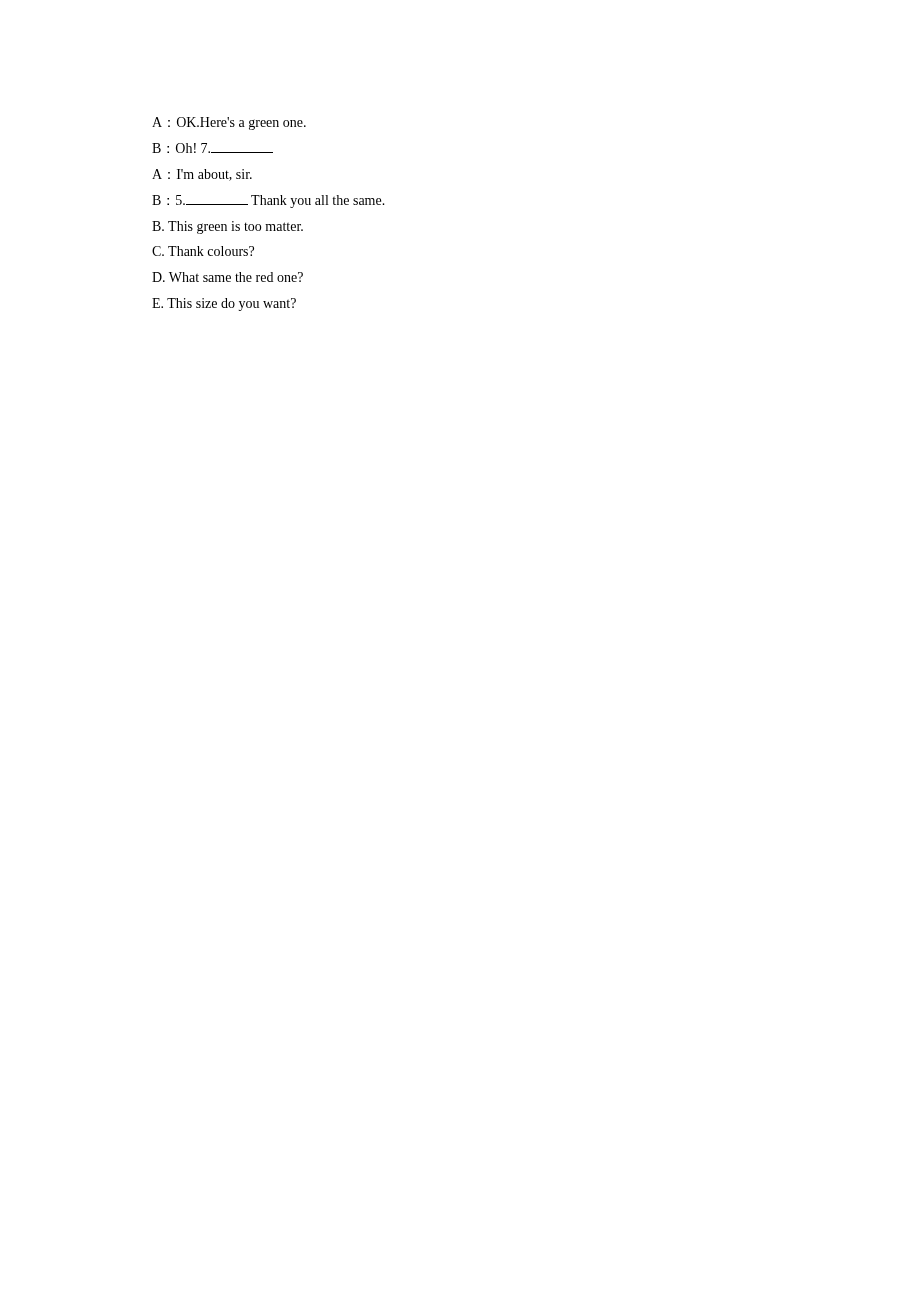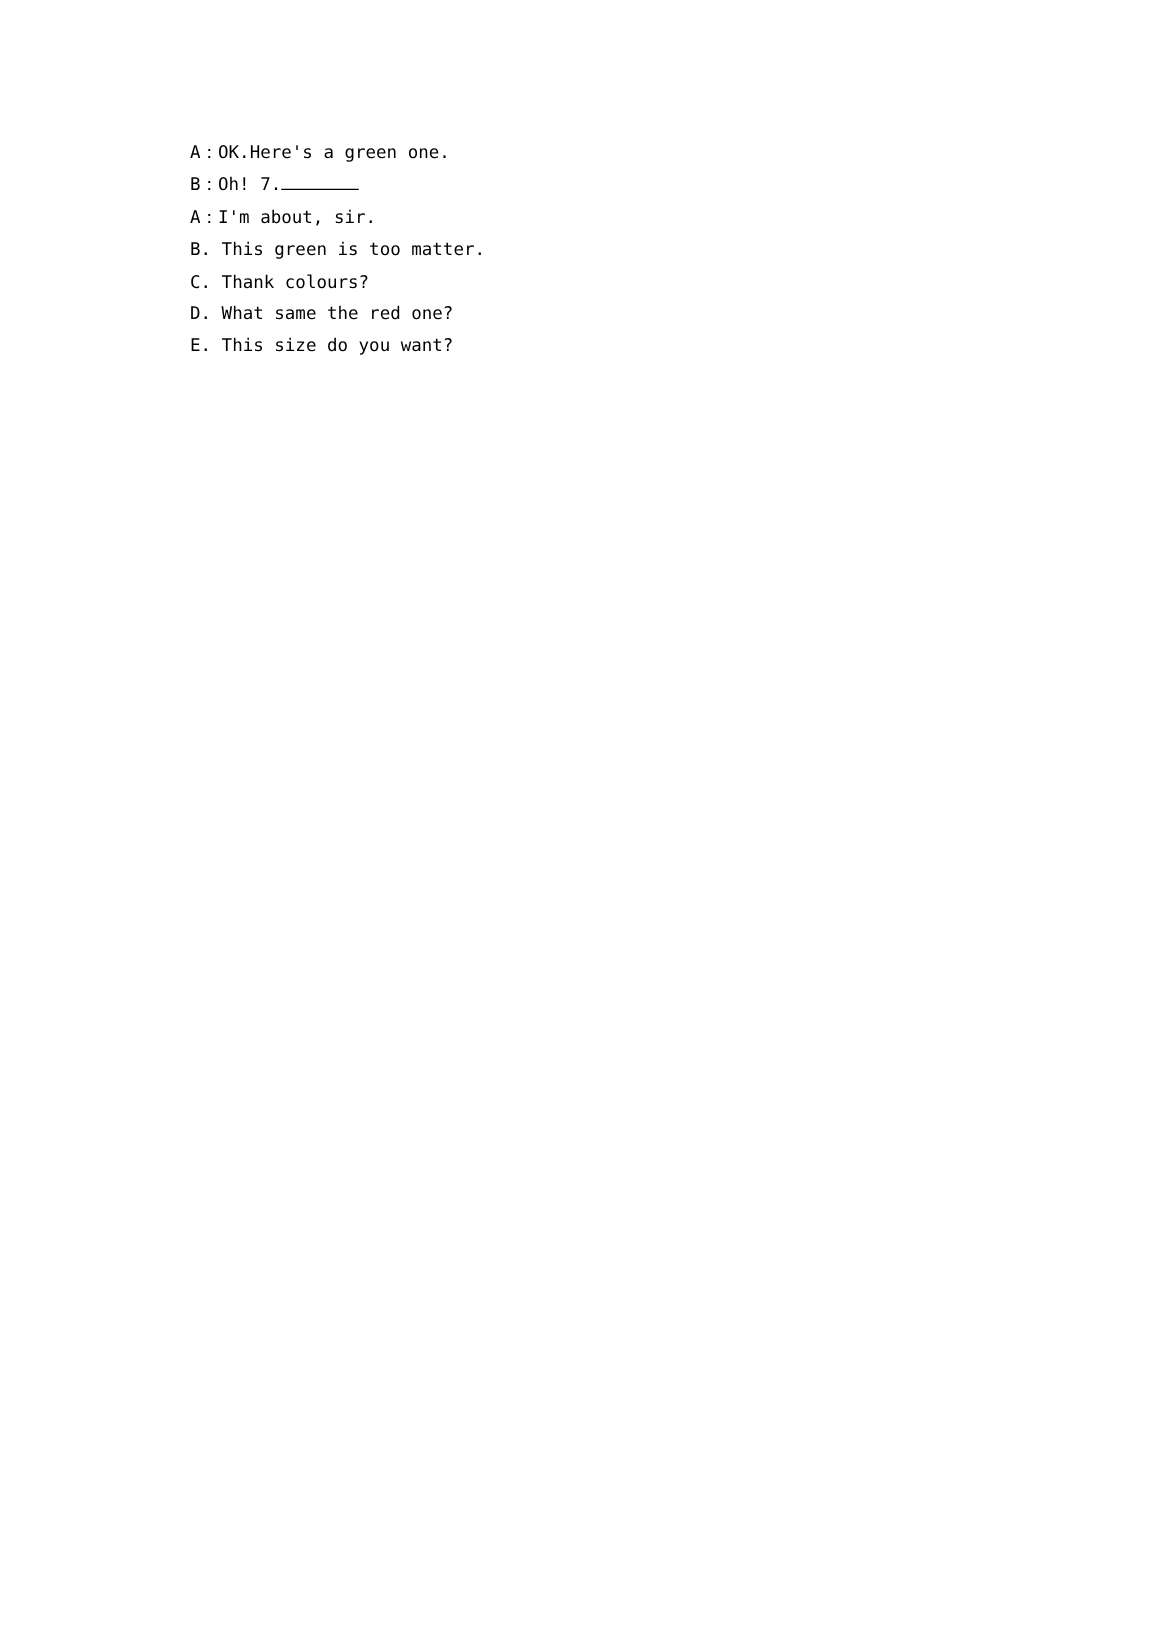--- a/index.html
+++ b/index.html
@@ -1,18 +1,19 @@
 <!DOCTYPE html>
 <html><head>
   <meta charset="utf-8">
   <style>
     * {
       margin: 0;
       padding: 0;
       box-sizing: border-box;
+      font-family: Liberation Serif, serif;
     }
     body {
       background: #ffffff;
       width: 920px;
       height: 1302px;
       font-family: "SimSun", "宋体", monospace, serif;
       font-size: 14px;
       color: #000000;
       padding-top: 110px;
       padding-left: 152px;
@@ -40,18 +41,19 @@
 </head>
 <body>
 
 <div class="line"><span>A：</span><span>OK.Here's a green one.</span></div>
 
 <div class="line"><span>B：</span><span>Oh! 7.</span><span class="underline" style="width:62px;"></span></div>
 
 <div class="line"><span>A：</span><span>I'm about, sir.</span></div>
 
 <div class="row">
+  <div class="col1 line"><span>B：</span><span>5.</span><span class="underline" style="width:62px;"></span><span> Thank you all the same.</span></div>
 </div>
 
 <div class="line">B. This green is too matter.</div>
 <div class="line">C. Thank colours?</div>
 <div class="line">D. What same the red one?</div>
 <div class="line">E. This size do you want?</div>
 
 </body></html>

